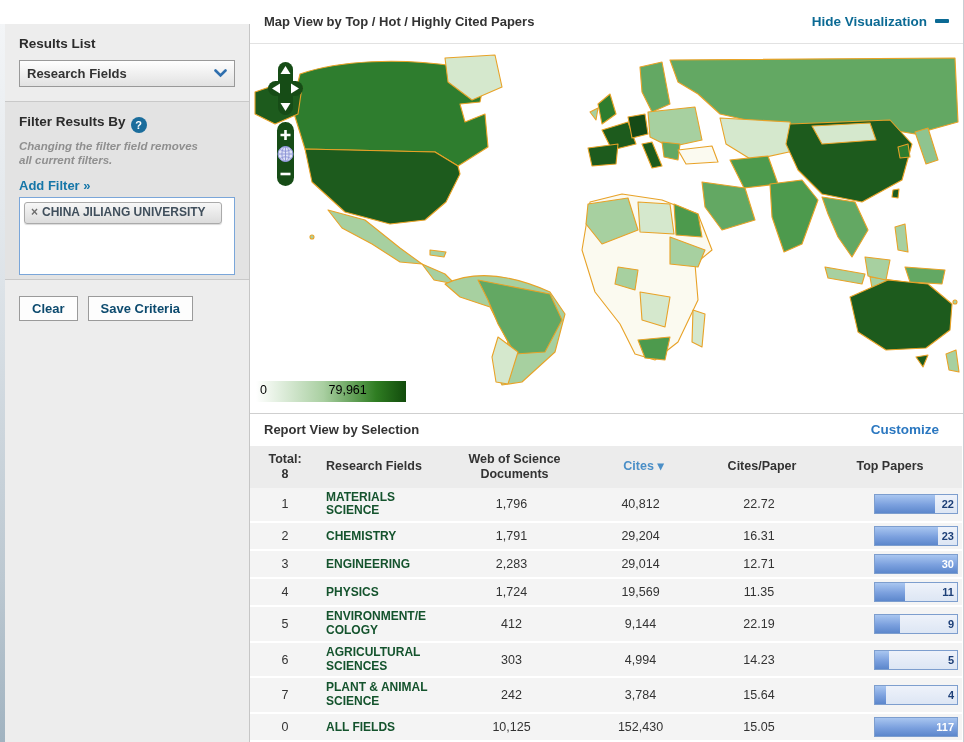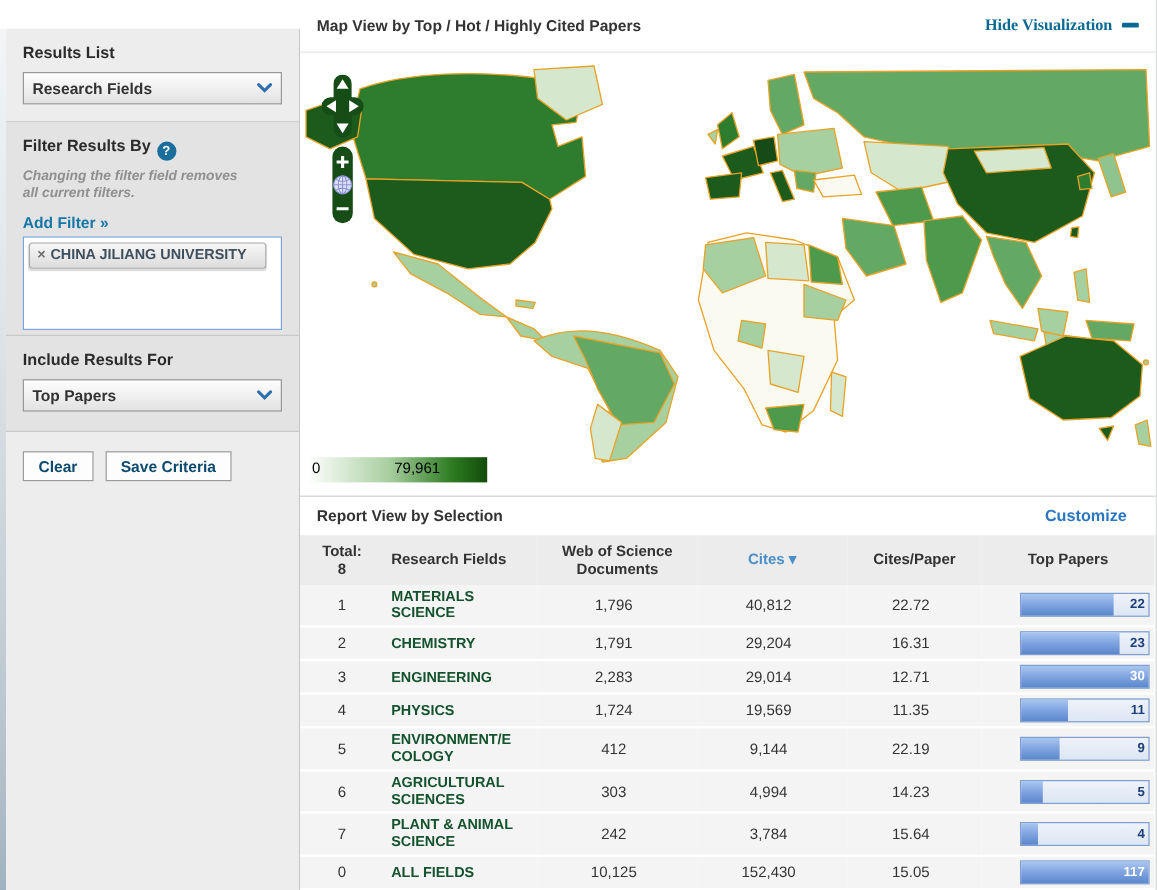--- a/index.html
+++ b/index.html
@@ -40,21 +40,21 @@
   .btn { background:#fdfdfd; border:1px solid #9a9a9a; padding:4px 12px;
     font-size:13px; font-weight:bold; color:#0c4a6e; cursor:pointer;
     font-family:"Liberation Sans", sans-serif; }
 
   
   #main { width:714px; display:flex; flex-direction:column; border-right:1px solid #c9ced3; }
   .panel-header { height:45px; display:flex; align-items:center; padding:0 14px;
     border-bottom:1px solid #e2e2e2; background:#fff; }
   .panel-title { font-size:13px; font-weight:bold; color:#333; }
   .hide-link { margin-left:auto; display:flex; align-items:center; gap:8px;
-    color:#0b6a94; font-size:13.5px; font-weight:bold; text-decoration:none;font-family:Liberation Serif, serif; }
+    color:#0b6a94; font-size:13.5px; font-weight:bold; text-decoration:none; }
   .minus-bar { width:14px; height:4px; background:#0b6a94; border-radius:1px; }
 
   #map-area { position:relative; height:380px; background:#fff;
     border-bottom:1px solid #cfcfcf; overflow:hidden; }
   #world-svg { position:absolute; left:0; top:8px; }
   #world-svg path, #world-svg circle, #world-svg ellipse
     { stroke:#e8a227; stroke-width:1.1; stroke-linejoin:round; }
   .c-dk { fill:#1d5b1d; } .c-dk2 { fill:#164a16; } .c-mdk { fill:#2e7d2e; }
   .c-md { fill:#63a863; } .c-md2 { fill:#4d9a4d; } .c-lt { fill:#a7d0a0; }
   .c-pl { fill:#d5e8cd; } .c-cr { fill:#fbfaf0; }
@@ -81,21 +81,21 @@
   th.th-field { text-align:left; padding-left:6px; }
   th.th-cites { color:#4b8fc7; cursor:pointer; }
   tbody td { background:#f4f4f4; border-bottom:2px solid #fff; padding:3px 4px;
     font-size:12.5px; color:#333; vertical-align:middle; }
   td.td-rank { text-align:center; }
   td.td-field { padding-left:6px; }
   td.td-field a { color:#14532d; font-weight:bold; text-decoration:none; font-size:12px;
     line-height:1.15; display:inline-block; max-width:106px; overflow-wrap:anywhere; }
   td.num { text-align:center; padding-right:10px; }
   td.td-bar { padding-right:4px; }
-  .bar { position:relative; width:108px; height:20px; margin-left:auto;
+  .bar { position:relative; width:84px; height:20px; margin-left:auto;
     border:1px solid #7d9ece; background:linear-gradient(180deg,#eef2fa,#dde6f4); }
   .bar-fill { position:absolute; left:0; top:0; bottom:0;
     background:linear-gradient(180deg,#a9c6f0 0%,#7ba0de 55%,#5c87cc 100%); }
   .bar-label { position:absolute; right:3px; top:50%; transform:translateY(-50%);
     font-size:11px; font-weight:bold; color:#1d3f77; }
   .bar-label.inside { color:#fff; }
 </style>
 </head>
 <body>
 
@@ -121,31 +121,20 @@
       <div class="filter-note">Changing the filter field removes all current filters.</div>
       <a href="#" class="add-filter">Add Filter »</a>
       <div class="filter-box">
         <div class="filter-tag">
           <span class="tag-x">×</span>
           <span class="tag-text">CHINA JILIANG UNIVERSITY</span>
         </div>
       </div>
     </div>
 
-    <div class="side-sec sec3">
-      <div class="side-heading">Include Results For</div>
-      <div class="dropdown">
-        <span>Top Papers</span>
-        <span class="chev">
-          <svg width="13" height="9">
-              <path d="M1.5,1.5 L6.5,6.5 L11.5,1.5" stroke="#2f6fae" stroke-width="2.6" fill="none" stroke-linecap="round"></path>
-            </svg>
-        </span>
-      </div>
-    </div>
 
     <div class="side-sec sec4">
       <div class="btn-row">
         <button class="btn">Clear</button>
         <button class="btn">Save Criteria</button>
       </div>
     </div>
   </div>
 </div>
 

